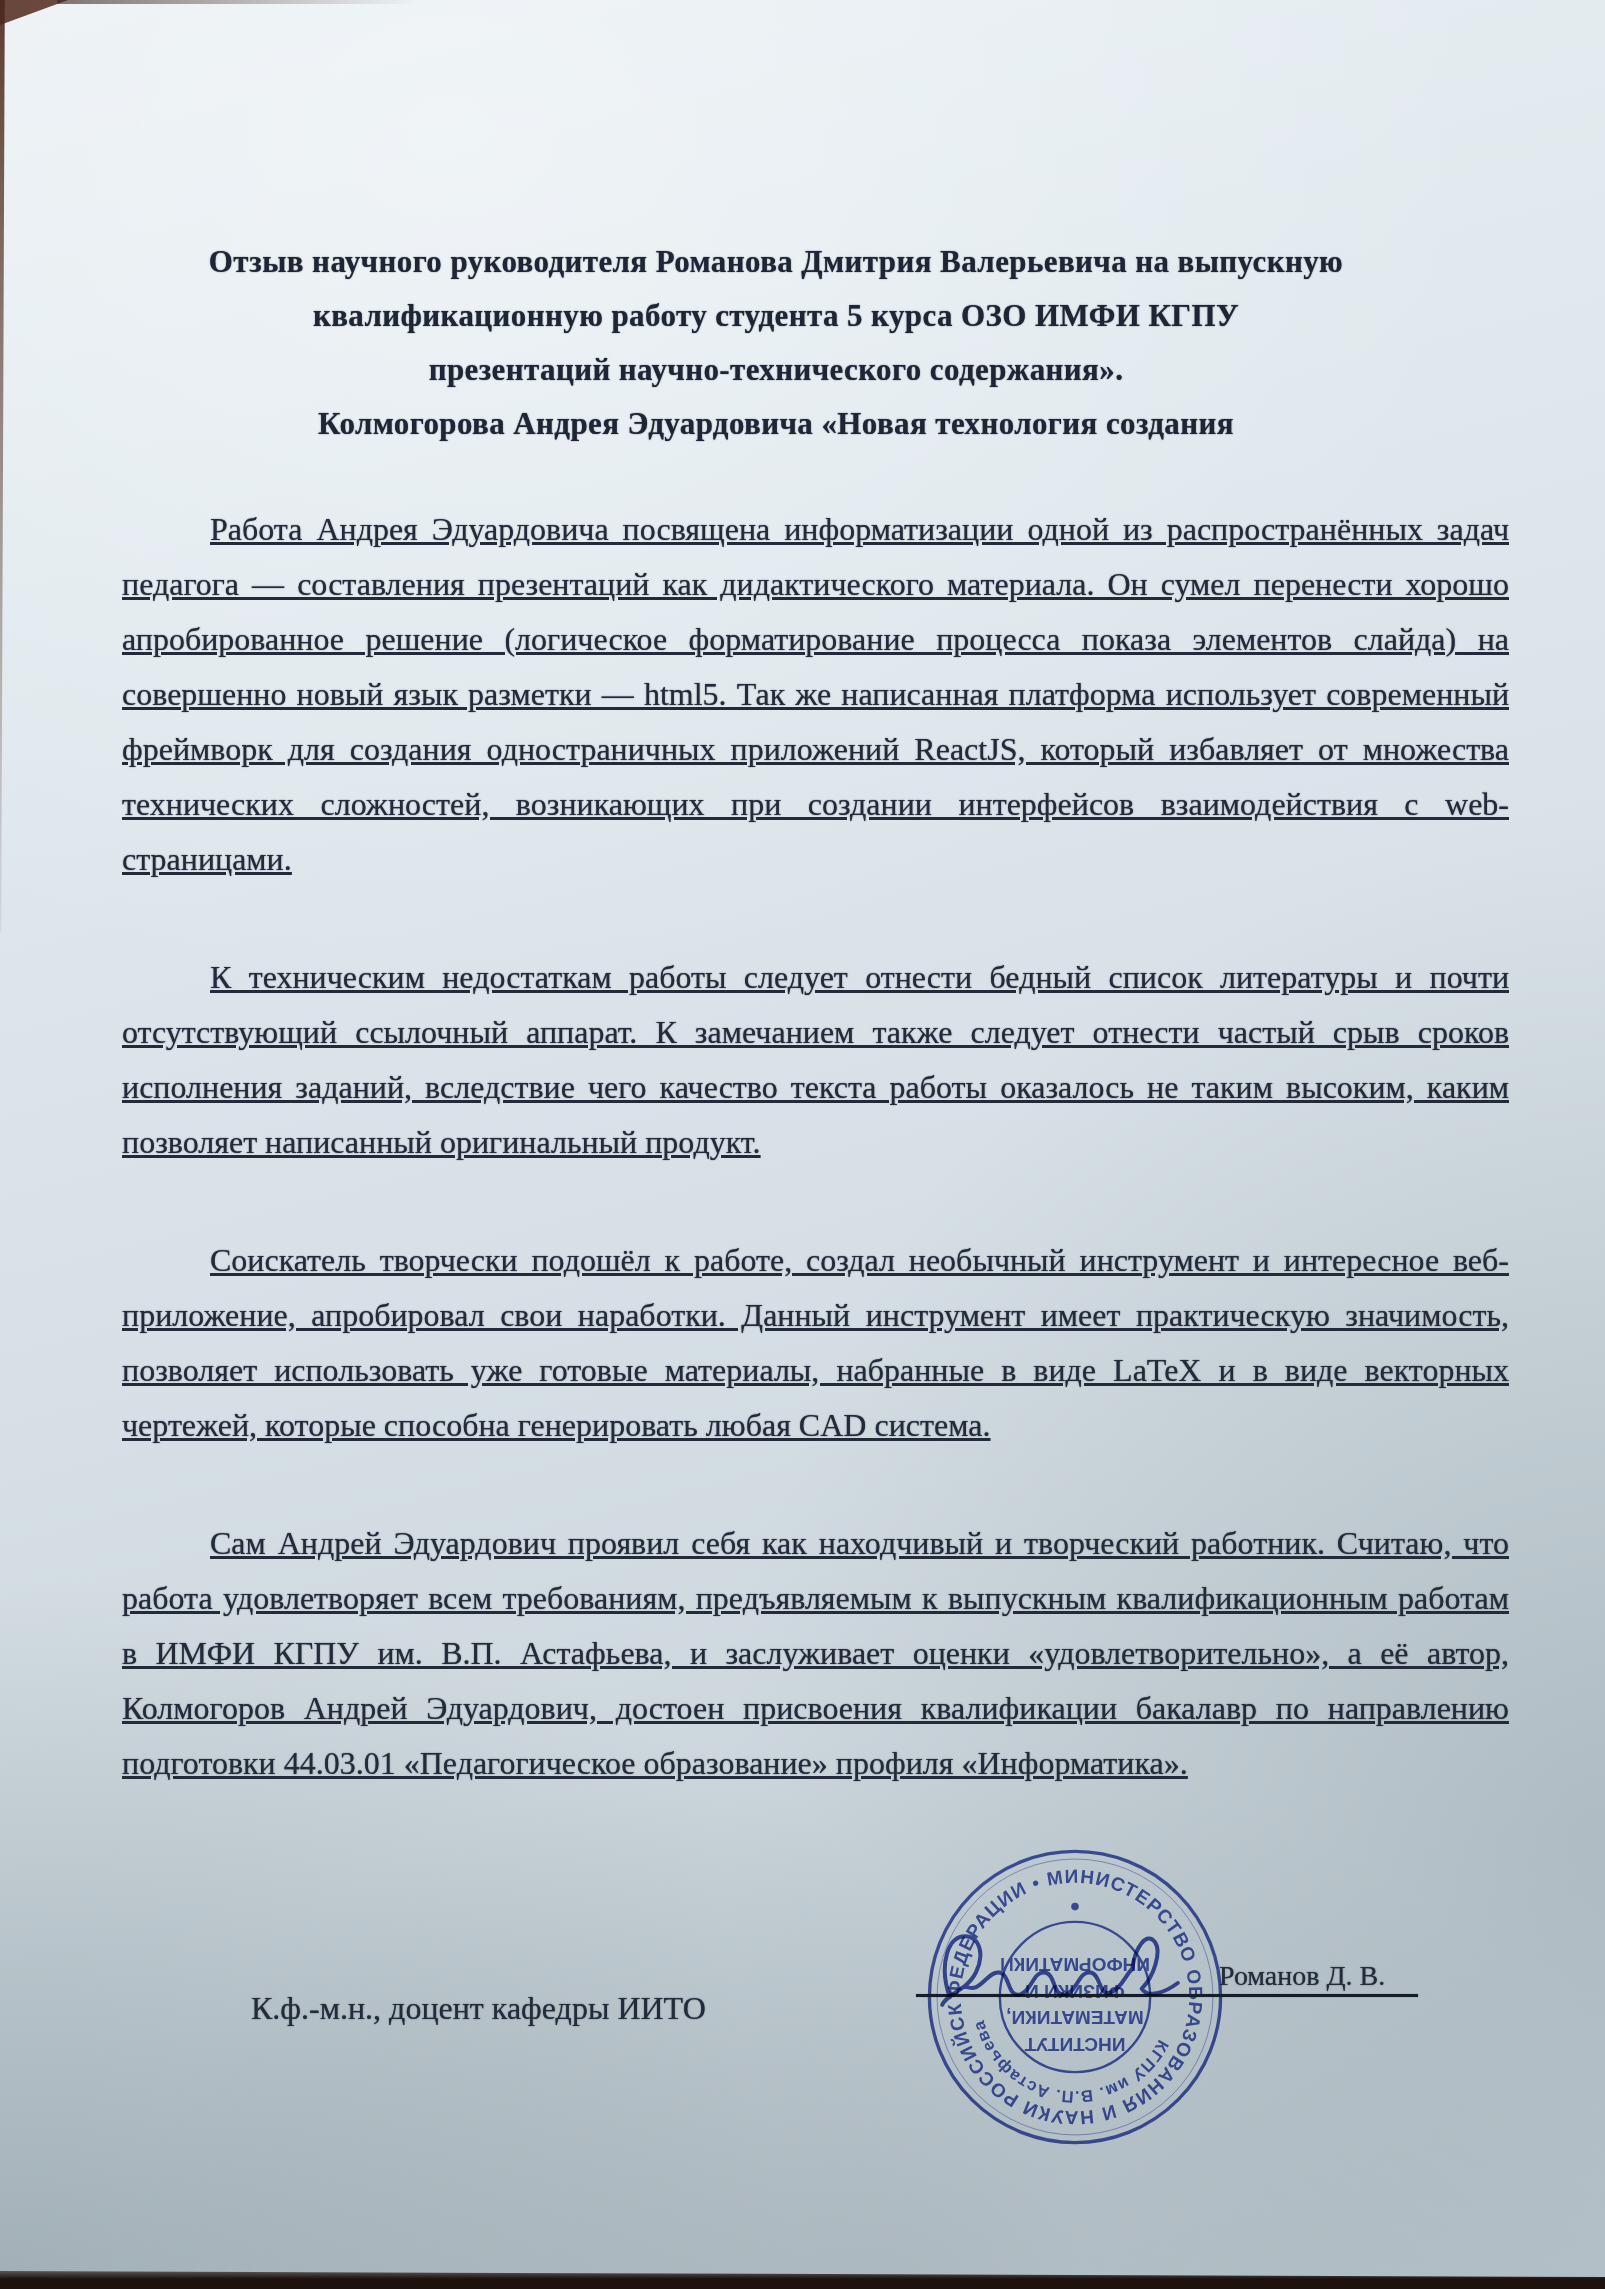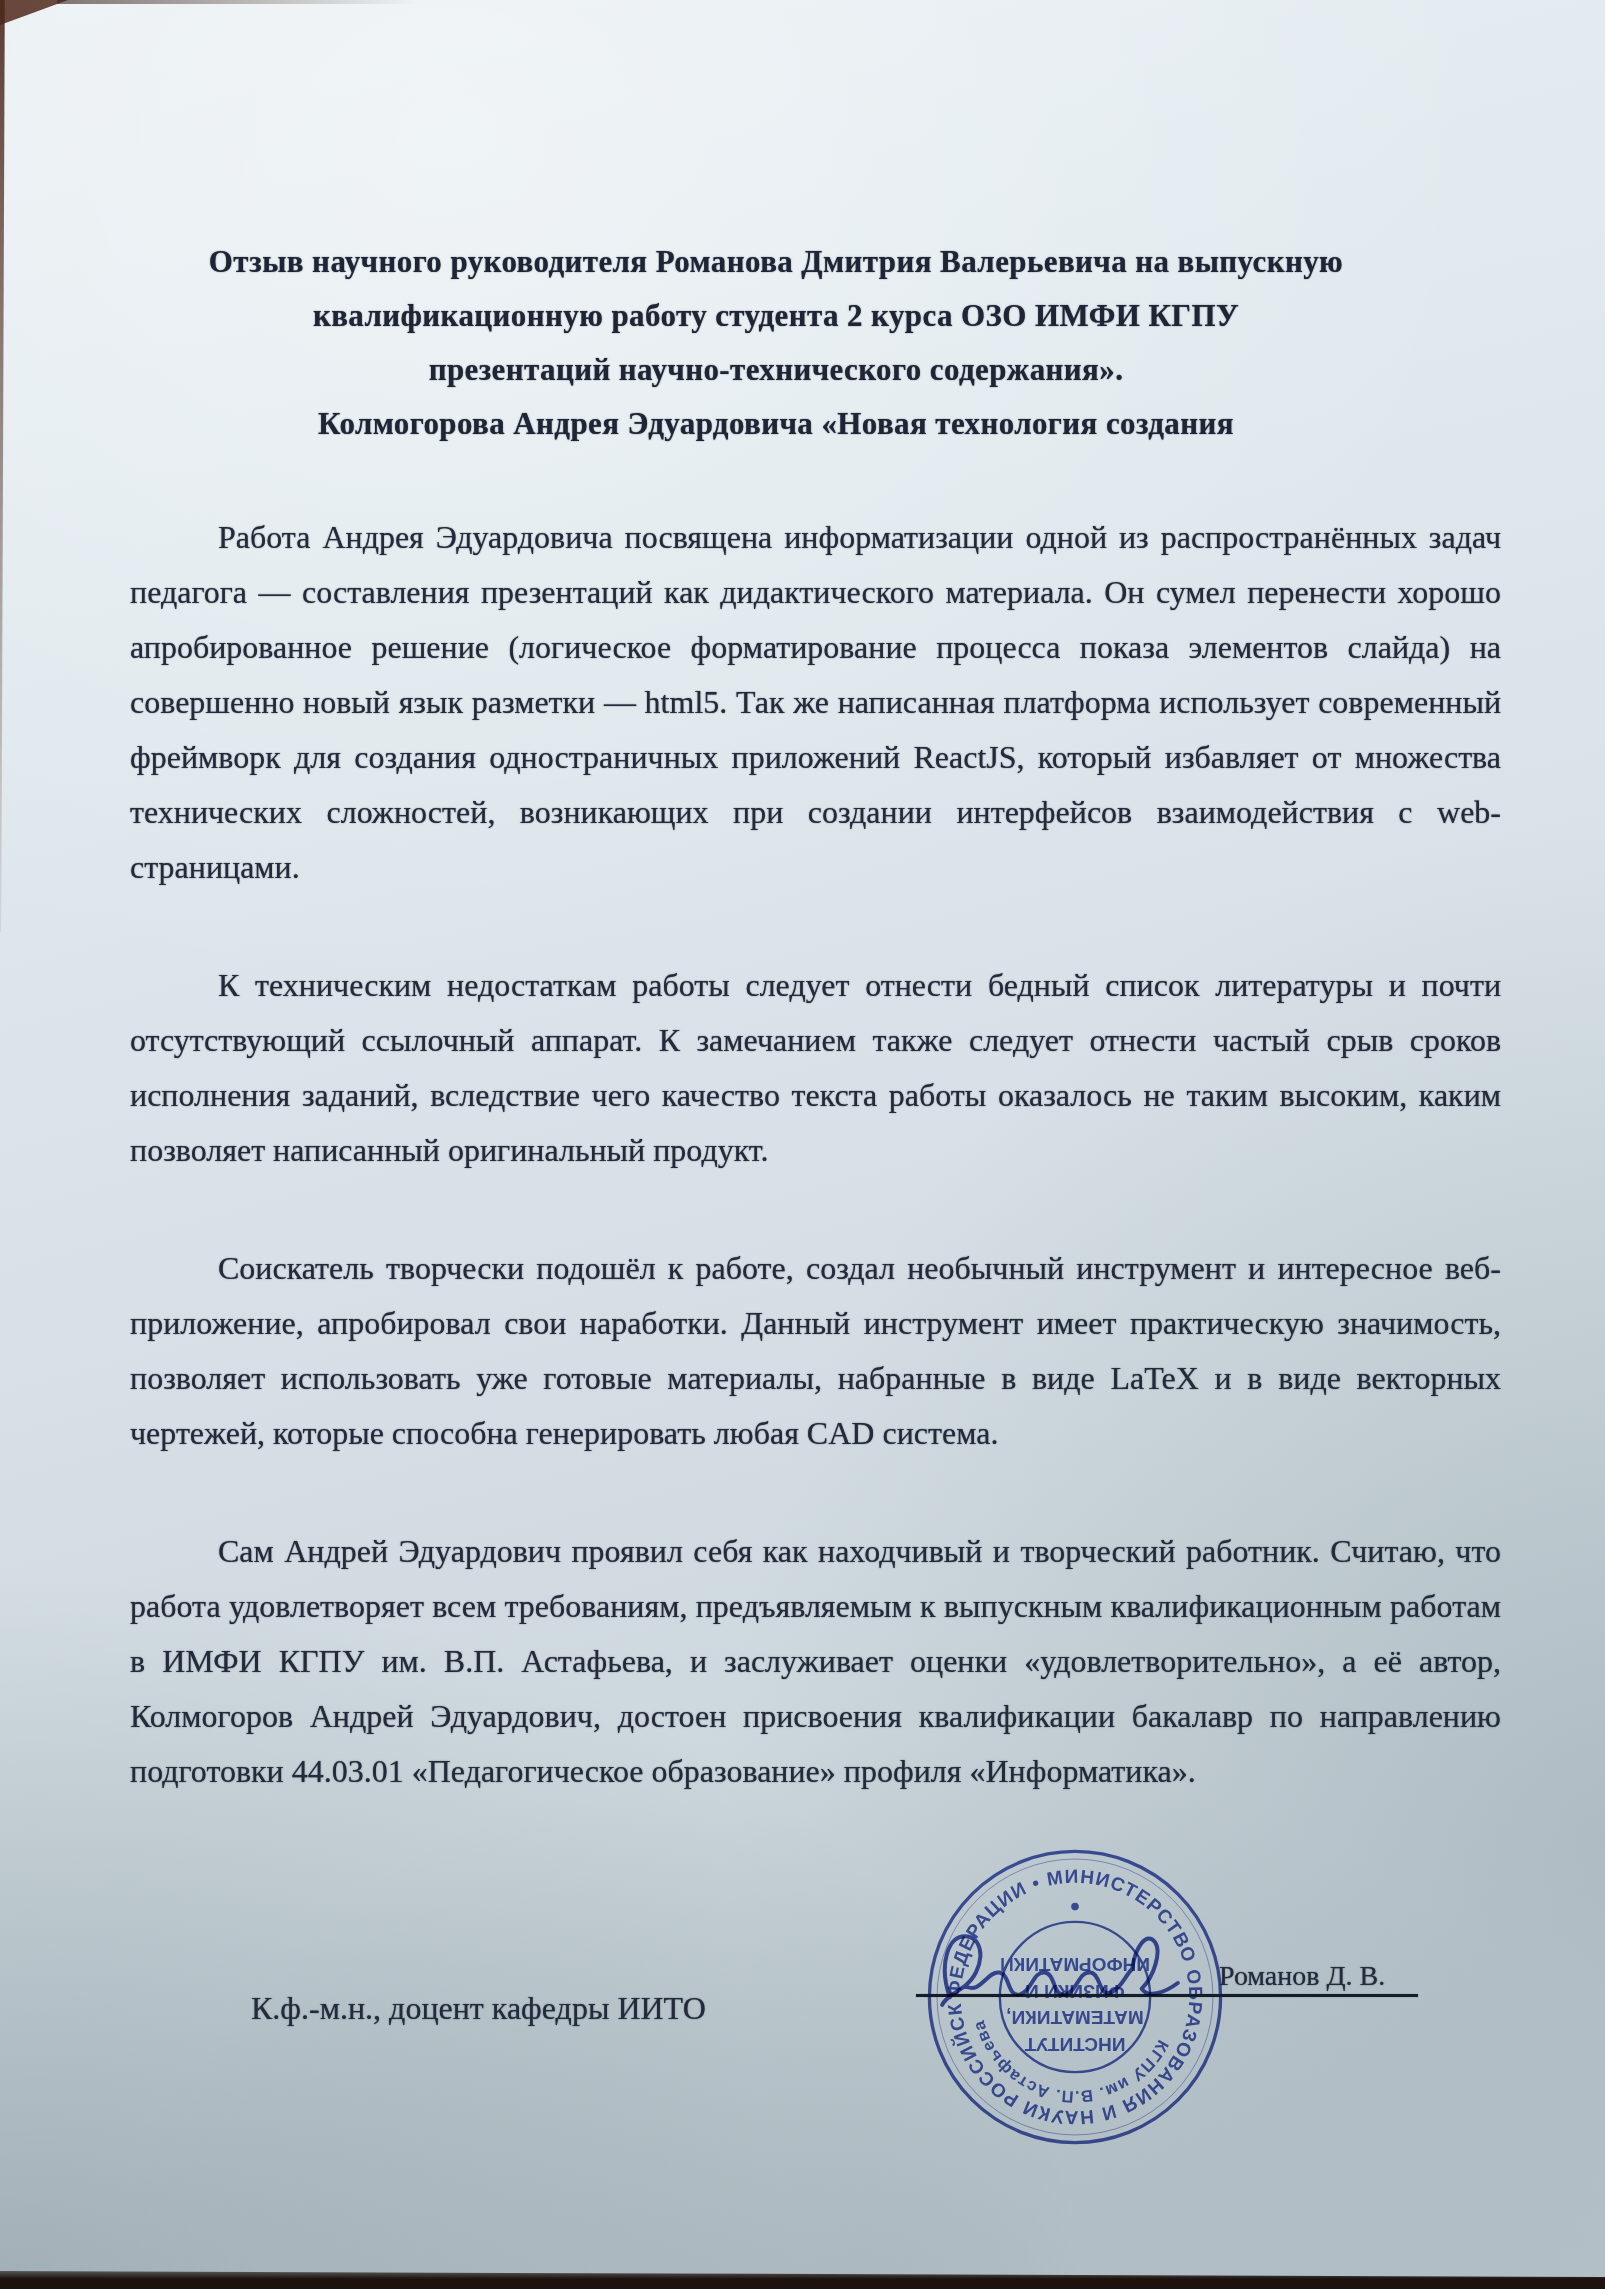--- a/index.html
+++ b/index.html
@@ -25,21 +25,21 @@
   }
   .title-block{
     position:absolute;left:145px;right:198px;top:235px;
     text-align:center;font-weight:bold;font-size:31px;line-height:54px;
     letter-spacing:0.4px;color:#1e2636;
   }
   .content{
     position:absolute;left:122px;width:1387px;top:502px;
     font-size:32px;line-height:55px;text-align:justify;
   }
-  .content p{margin:8px;text-indent:88px;}
+  .content p{margin:0;text-indent:88px;text-decoration:underline;}
   .content p + p{margin-top:63px;}
   .sig-label{position:absolute;left:251px;top:1962px;font-size:32px;white-space:nowrap;margin-top:28px;}
   .sig-name{position:absolute;left:1219px;top:1960px;font-size:28px;white-space:nowrap;z-index:6;}
   .sig-line{
     position:absolute;left:916px;top:1994px;width:502px;height:0;
     border-top:3.3px solid #151c2a;z-index:5;
     box-shadow:0 0 1px rgba(21,28,42,.8);
   }
   .stamp{
     position:absolute;left:918px;top:1840px;width:314px;height:314px;
@@ -75,21 +75,21 @@
   }
 </style>
 </head>
 <body>
 
 <div class="screen">
   <div class="paper"></div>
 
   <div class="title-block scan-text">
     <div>Отзыв научного руководителя Романова Дмитрия Валерьевича на выпускную</div>
-    <div>квалификационную работу студента 2 курса ОЗО ИМФИ КГПУ</div>
+    <div>квалификационную работу студента 5 курса ОЗО ИМФИ КГПУ</div>
     <div>презентаций научно-технического содержания».</div>
     <div>Колмогорова Андрея Эдуардовича «Новая технология создания</div>
   </div>
 
   <div class="content scan-text">
     <p>Работа Андрея Эдуардовича посвящена информатизации одной из распространённых задач педагога — составления презентаций как дидактического материала. Он сумел перенести хорошо апробированное решение (логическое форматирование процесса показа элементов слайда) на совершенно новый язык разметки — html5. Так же написанная платформа использует современный фреймворк для создания одностраничных приложений ReactJS, который избавляет от множества технических сложностей, возникающих при создании интерфейсов взаимодействия с web-страницами.</p>
     <p>К техническим недостаткам работы следует отнести бедный список литературы и почти отсутствующий ссылочный аппарат. К замечанием также следует отнести частый срыв сроков исполнения заданий, вследствие чего качество текста работы оказалось не таким высоким, каким позволяет написанный оригинальный продукт.</p>
     <p>Соискатель творчески подошёл к работе, создал необычный инструмент и интересное веб-приложение, апробировал свои наработки. Данный инструмент имеет практическую значимость, позволяет использовать уже готовые материалы, набранные в виде LaTeX и в виде векторных чертежей, которые способна генерировать любая CAD система.</p>
     <p>Сам Андрей Эдуардович проявил себя как находчивый и творческий работник. Считаю, что работа удовлетворяет всем требованиям, предъявляемым к выпускным квалификационным работам в ИМФИ КГПУ им. В.П. Астафьева, и заслуживает оценки «удовлетворительно», а её автор, Колмогоров Андрей Эдуардович, достоен присвоения квалификации бакалавр по направлению подготовки 44.03.01 «Педагогическое образование» профиля «Информатика».</p>
   </div>

